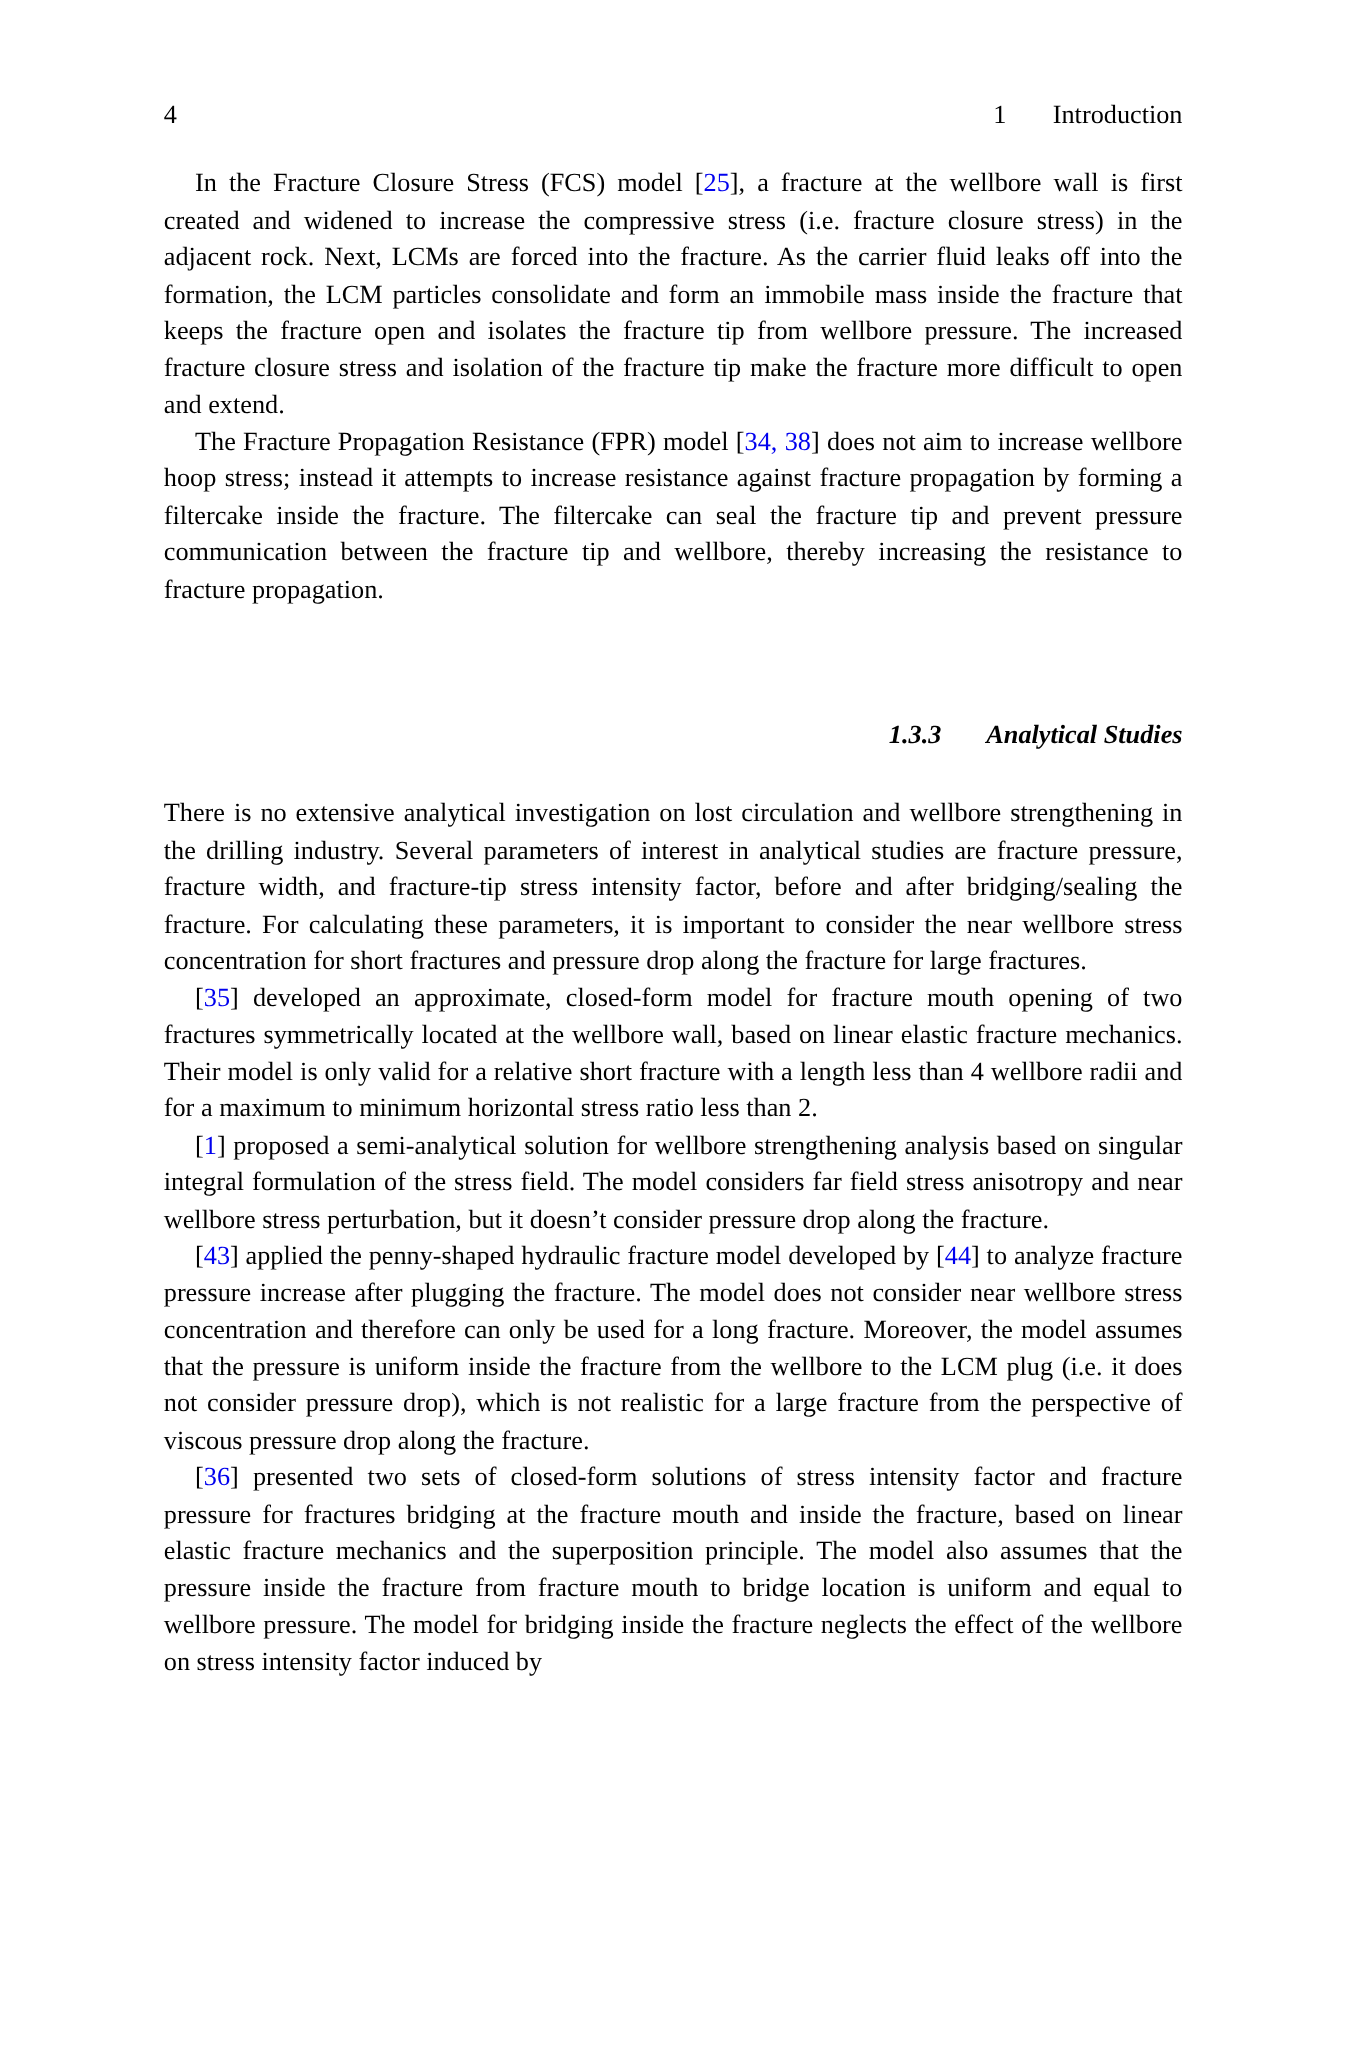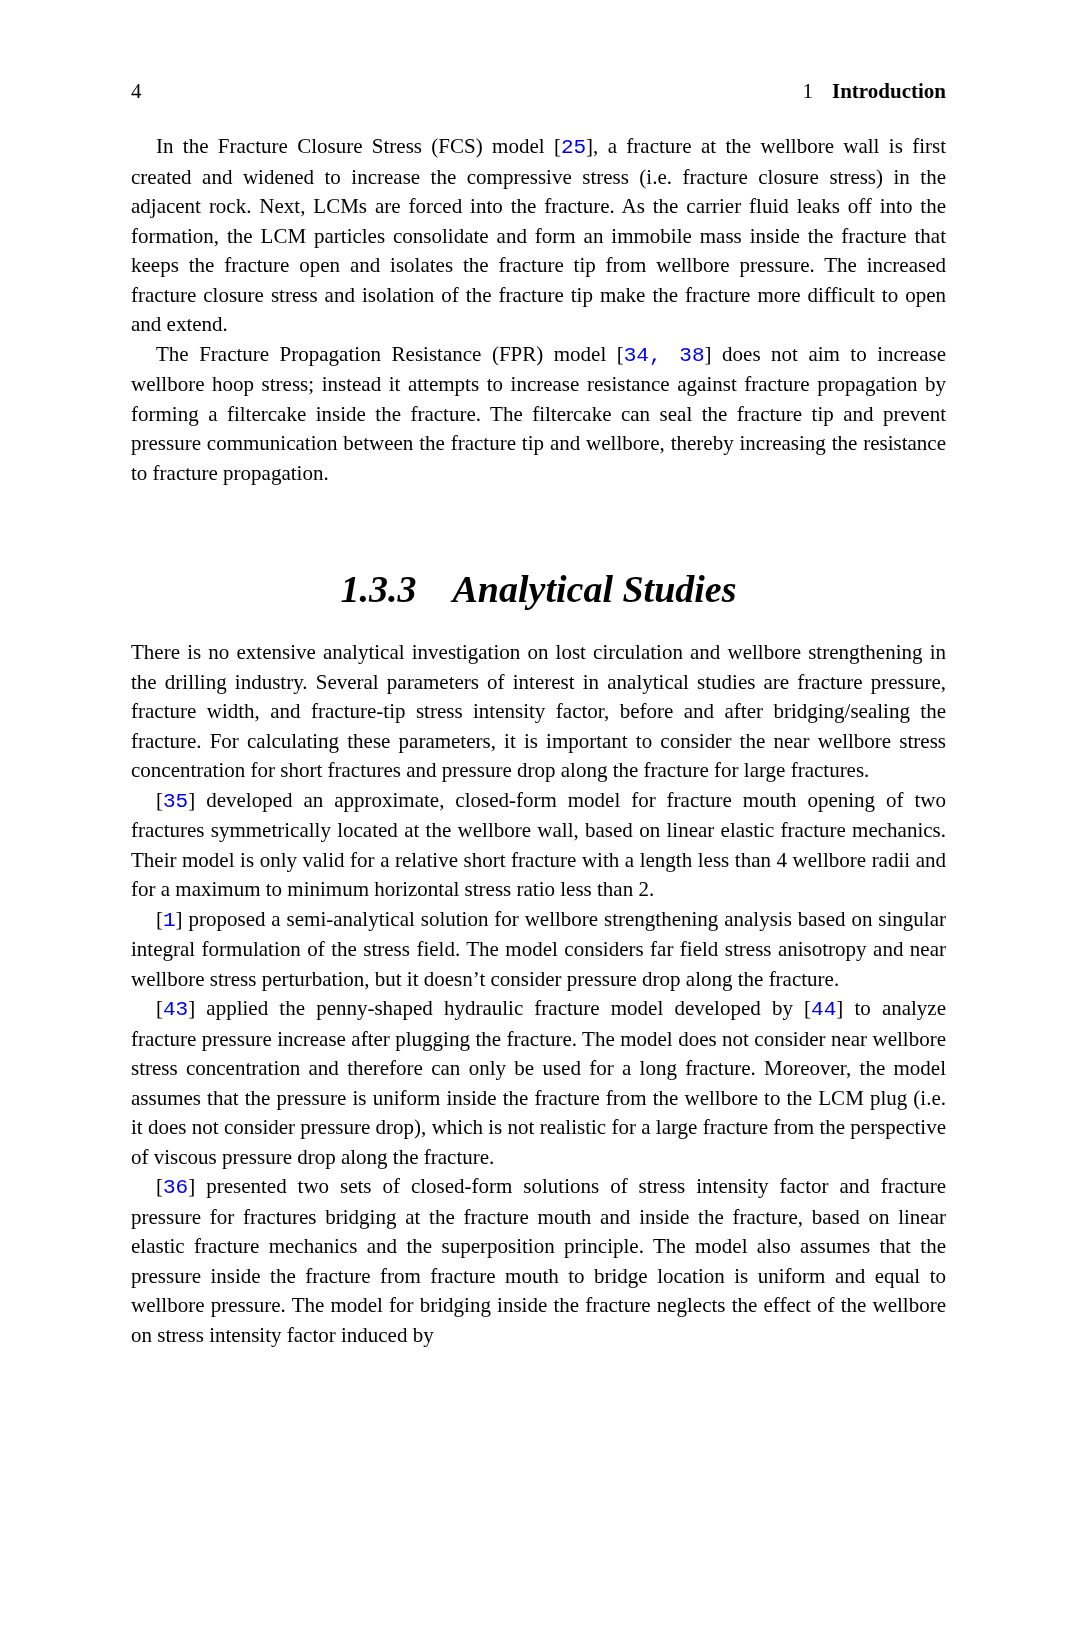--- a/index.html
+++ b/index.html
@@ -19,49 +19,47 @@
     overflow: hidden;
   }
   .running-header {
     display: flex;
     justify-content: space-between;
     align-items: baseline;
     font-size: 21px;
     line-height: 25px;
   }
   .rh-right .chapter-title {
-    margin-left: 19px;
-    font-weight: bold;
+    margin-left: 37px;
   }
   .body-text {
     margin-top: 28px;
     font-size: 21px;
     line-height: 29.5px;
     text-align: justify;
   }
   p.para {
     margin: 0;
     padding: 0;
   }
   p.indent {
     text-indent: 25px;
   }
   a.cite {
     color: var(--link-color, #0000ee);
     text-decoration: none;
     cursor: pointer;
-    font-family: Liberation Mono, monospace;
   }
   h2.section-heading {
-    font-size: 38px;
+    font-size: 21px;
     line-height: 38px;
     font-weight: bold;
     font-style: italic;
     margin: 82px 0 30px 0;
-    text-align: center;
+    text-align: right;
     text-indent: 0;
   }
   h2.section-heading .sec-title {
     margin-left: 36px;
   }
 </style>
 </head>
 <body>
 
 <div class="page">

